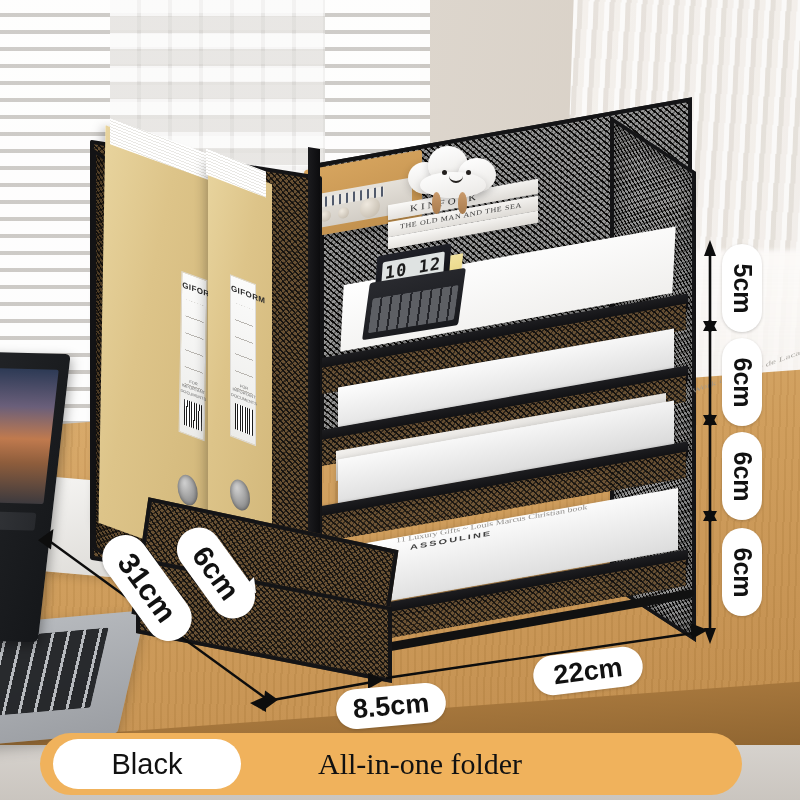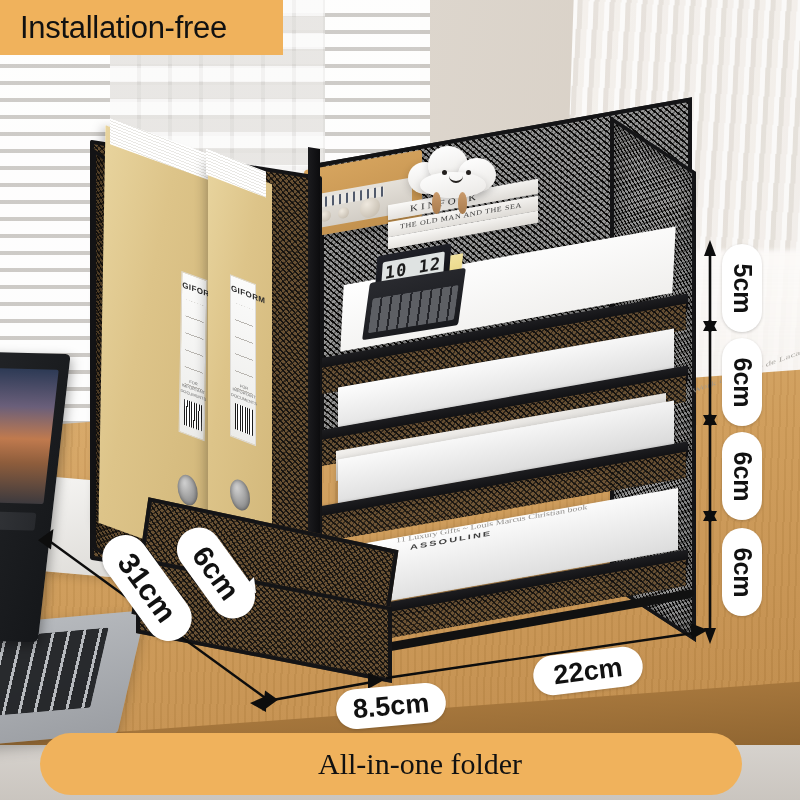--- a/index.html
+++ b/index.html
@@ -603,23 +603,23 @@
   </div>
 
   <div class="pill" style="left:336px;top:686px;width:110px;height:40px;font-size:27px;transform:rotate(-5deg);">
     <span>8.5cm</span>
   </div>
 
   <div class="pill" style="left:533px;top:651px;width:110px;height:40px;font-size:27px;transform:rotate(-7deg);">
     <span>22cm</span>
   </div>
 
-  <div id="badge-installation">
-    <span>Installation-free</span>
-  </div>
 
   <div id="bottom-bar">
+    <div id="pill-black">
+      <span>Black</span>
+    </div>
     <div id="label-allinone">
       <span>All-in-one folder</span>
     </div>
   </div>
 
 </div>
 
 </body></html>

